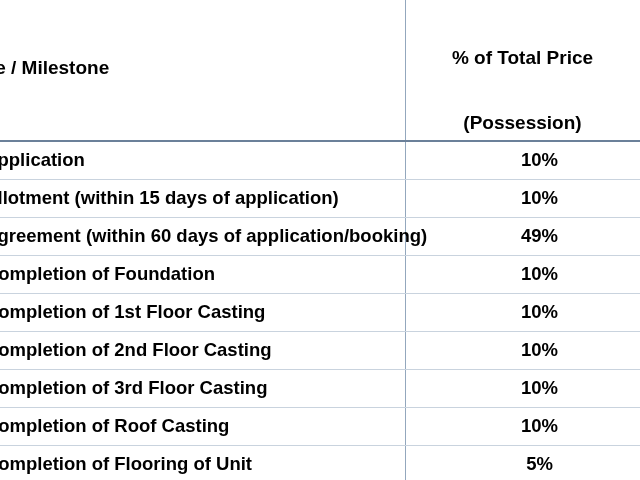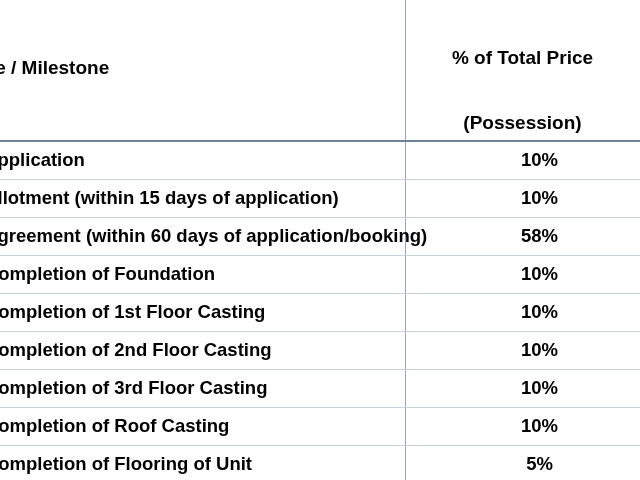--- a/index.html
+++ b/index.html
@@ -95,21 +95,21 @@
       <tr>
         <td class="milestone-cell">On Application</td>
         <td class="percent-cell">10%</td>
       </tr>
       <tr>
         <td class="milestone-cell">On Allotment (within 15 days of application)</td>
         <td class="percent-cell">10%</td>
       </tr>
       <tr>
         <td class="milestone-cell">On Agreement (within 60 days of application/booking)</td>
-        <td class="percent-cell">58%</td>
+        <td class="percent-cell">49%</td>
       </tr>
       <tr>
         <td class="milestone-cell">On Completion of Foundation</td>
         <td class="percent-cell">10%</td>
       </tr>
       <tr>
         <td class="milestone-cell">On Completion of 1st Floor Casting</td>
         <td class="percent-cell">10%</td>
       </tr>
       <tr>

